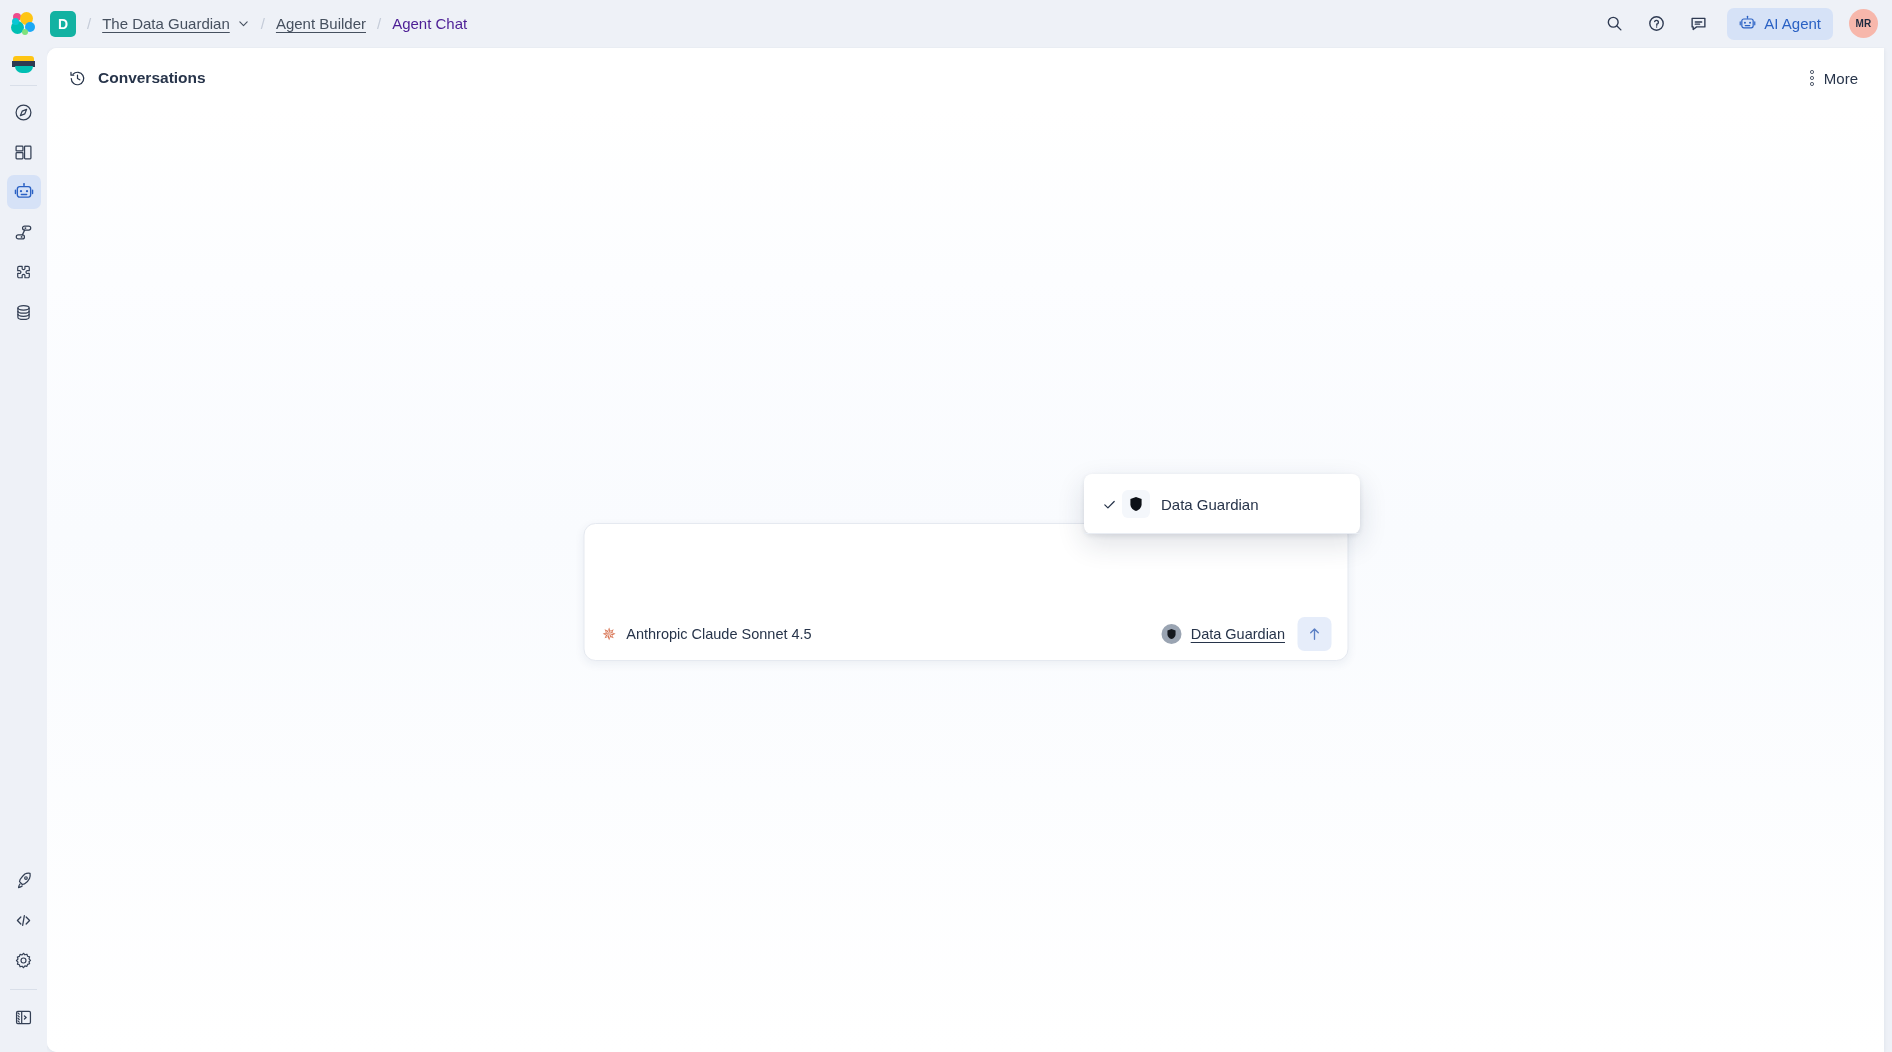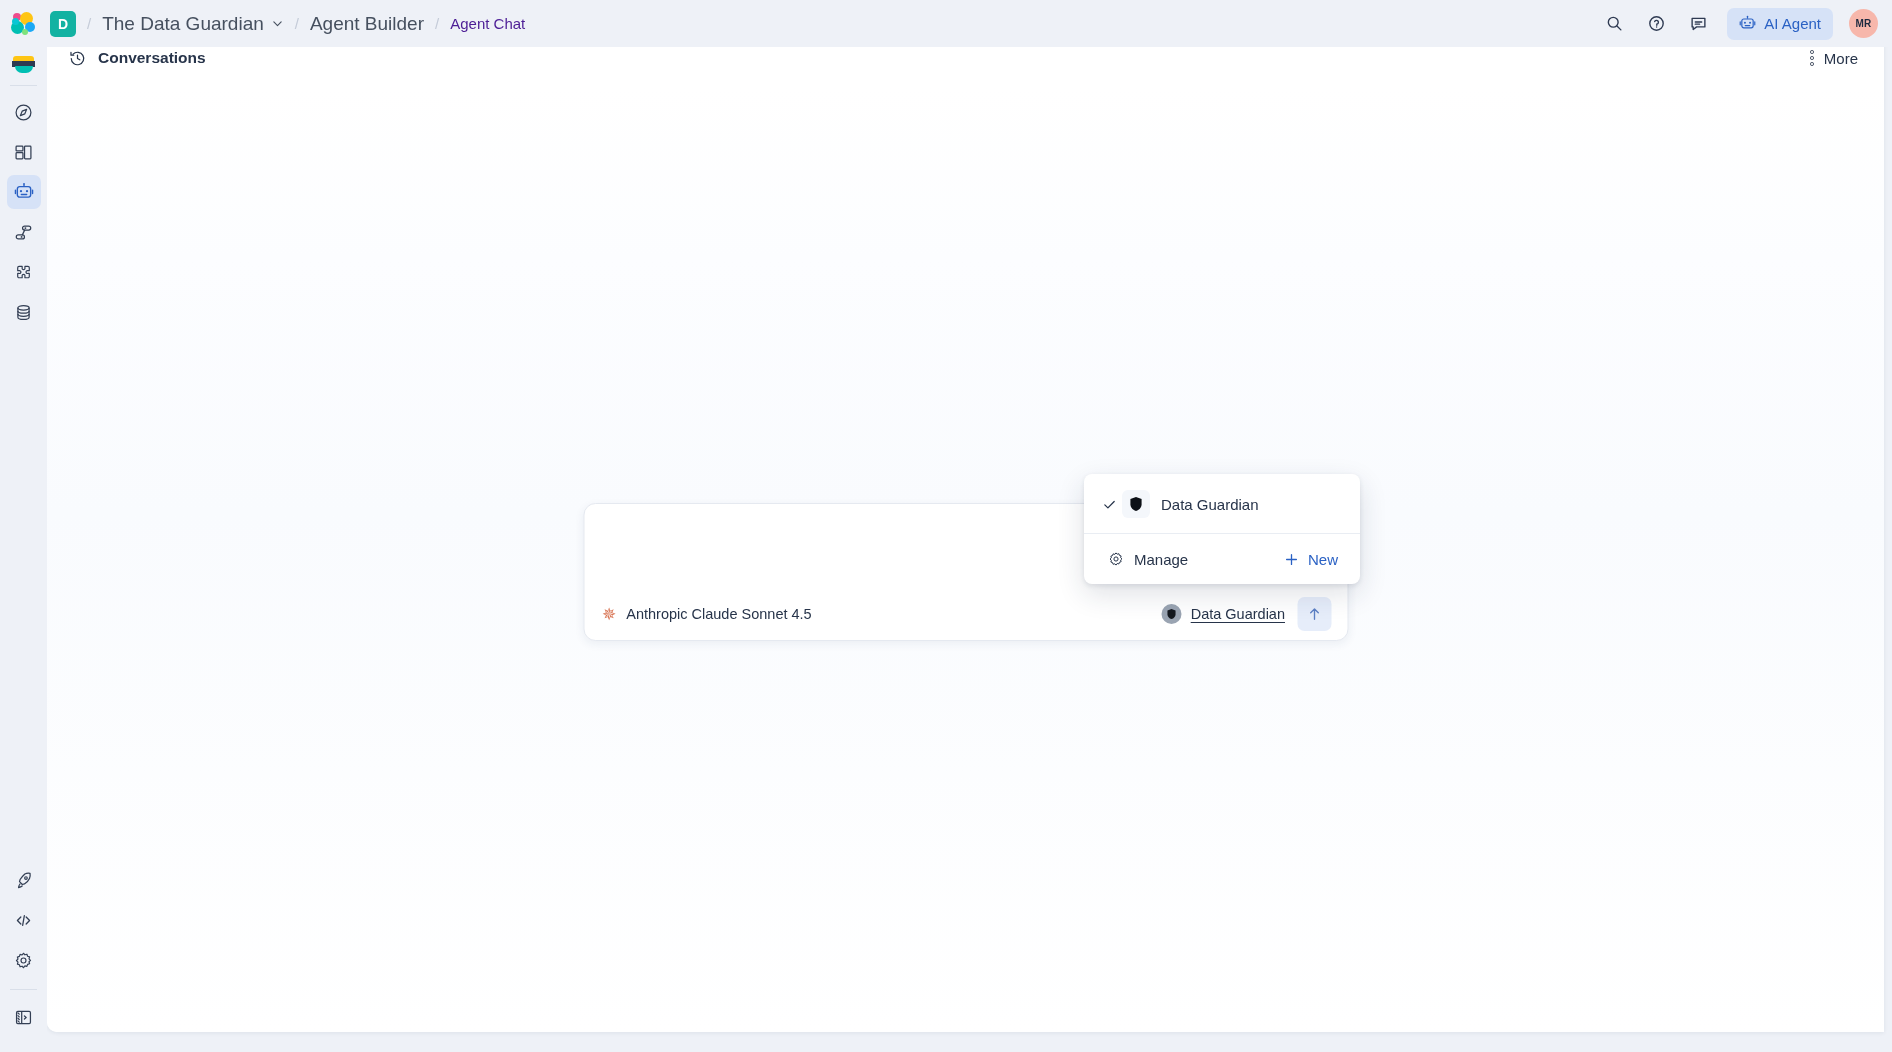--- a/index.html
+++ b/index.html
@@ -30,21 +30,21 @@
   .el-cyan  { width: 7px;  height: 7px;  background: #0ac6d4; left: 2px;  top: 7px; }
 
   .space-badge {
     width: 26px; height: 26px; border-radius: 5px; background: #13b2a2;
     color: #fff; font-size: 14px; font-weight: 700;
     display: flex; align-items: center; justify-content: center;
     flex: 0 0 auto;
   }
   .bc-sep { color: #c4cbd8; margin: 0 11px; font-size: 15px; user-select: none; }
   .bc-link {
-    font-size: 19px; color: #46505f; 
+    font-size: 15px; color: #46505f; text-decoration: underline;
     text-underline-offset: 3px; cursor: pointer; white-space: nowrap;
   }
   .bc-plain { font-size: 15px; color: #4c1d95; white-space: nowrap; }
   .bc-caret { margin-left: 7px; display: inline-flex; align-items: center; }
   .bc-group { display: flex; align-items: center; }
 
   .topbar-right { margin-left: auto; display: flex; align-items: center; gap: 4px; }
   .icon-btn {
     width: 38px; height: 38px; border-radius: 6px;
     display: flex; align-items: center; justify-content: center;
@@ -83,21 +83,21 @@
     display: flex; align-items: center; justify-content: center; cursor: pointer;
     color: #333f54;
   }
   .rail-item.active { background: #d6e2f7; color: #2a61c4; }
   .rail-spacer { flex: 1 1 auto; }
   .rail-bottom { display: flex; flex-direction: column; align-items: center; padding-bottom: 12px; }
   .rail-div2 { width: 27px; height: 1px; background: #d9dfe9; margin: 6px 0 10px; }
 
   
   .panel {
-    position: absolute; left: 47px; top: 28px;
+    position: absolute; left: 47px; top: 48px;
     width: 1837px; height: 1004px;
     background: #fff;
     border-radius: 10px 0 0 10px;
     box-shadow: 0 1px 4px rgba(30,45,75,.08);
     overflow: hidden;
   }
   .panel-head {
     position: relative; height: 60px;
     display: flex; align-items: center;
     padding: 0 26px 0 22px;
@@ -436,32 +436,13 @@
     <span class="dd-icon">
       <svg width="16" height="16" viewBox="0 0 16 16" fill="#0d1117">
           <path d="M8 1.1 13.6 3.1v5.1c0 3.3-2.4 5.9-5.6 6.8-3.2-.9-5.6-3.5-5.6-6.8V3.1z"></path>
         </svg>
     </span>
     <span class="dd-label">Data Guardian</span>
   </div>
 
   <div class="dd-sep"></div>
 
-  <div class="dd-foot">
-    <div class="dd-manage">
-      <span style="display:inline-flex">
-        <svg width="16" height="16" viewBox="0 0 20 20" fill="none" stroke="#27344a" stroke-width="1.25" stroke-linejoin="round">
-            <circle cx="10" cy="10" r="2.6"></circle>
-            <path d="M10 2.4 11.5 4l2.1-.6.7 2.1 2.1.7-.6 2.1 1.6 1.5-1.6 1.5.6 2.1-2.1.7-.7 2.1-2.1-.6L10 17.6 8.5 16l-2.1.6-.7-2.1-2.1-.7.6-2.1L2.6 10l1.6-1.5-.6-2.1 2.1-.7.7-2.1 2.1.6z"></path>
-          </svg>
-      </span>
-      <span>Manage</span>
-    </div>
-    <div class="dd-new">
-      <span style="display:inline-flex">
-        <svg width="15" height="15" viewBox="0 0 16 16" fill="none" stroke="#2a61c4" stroke-width="1.4" stroke-linecap="round">
-            <path d="M8 2.8v10.4M2.8 8h10.4"></path>
-          </svg>
-      </span>
-      <span>New</span>
-    </div>
-  </div>
 </div>
 
 </body></html>

